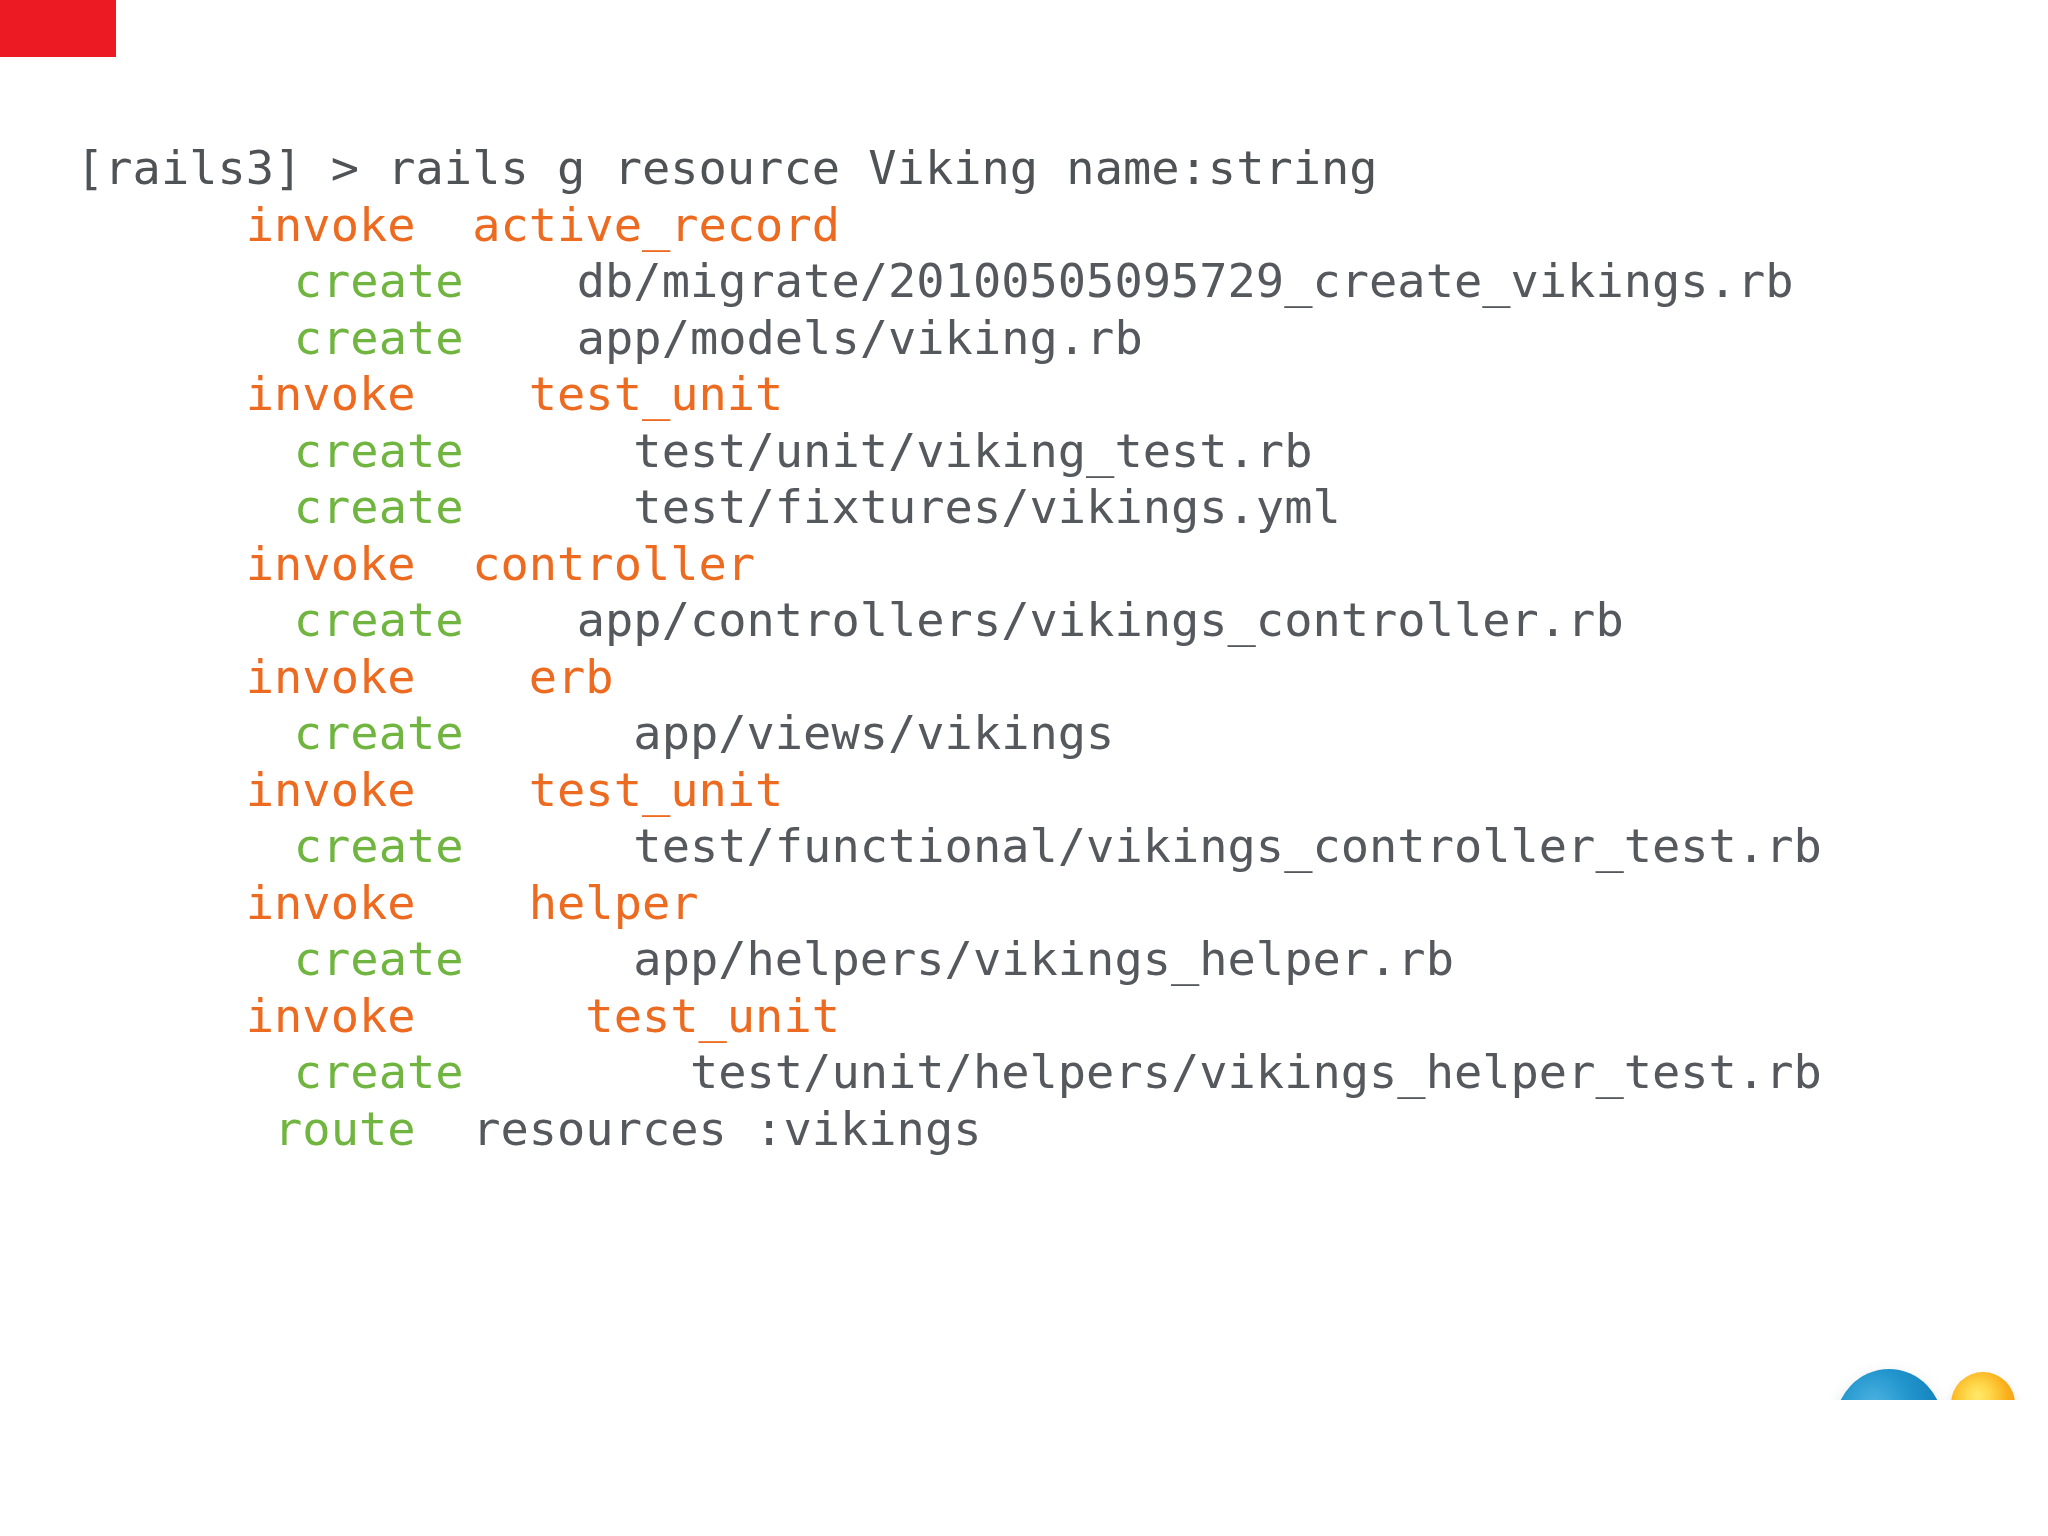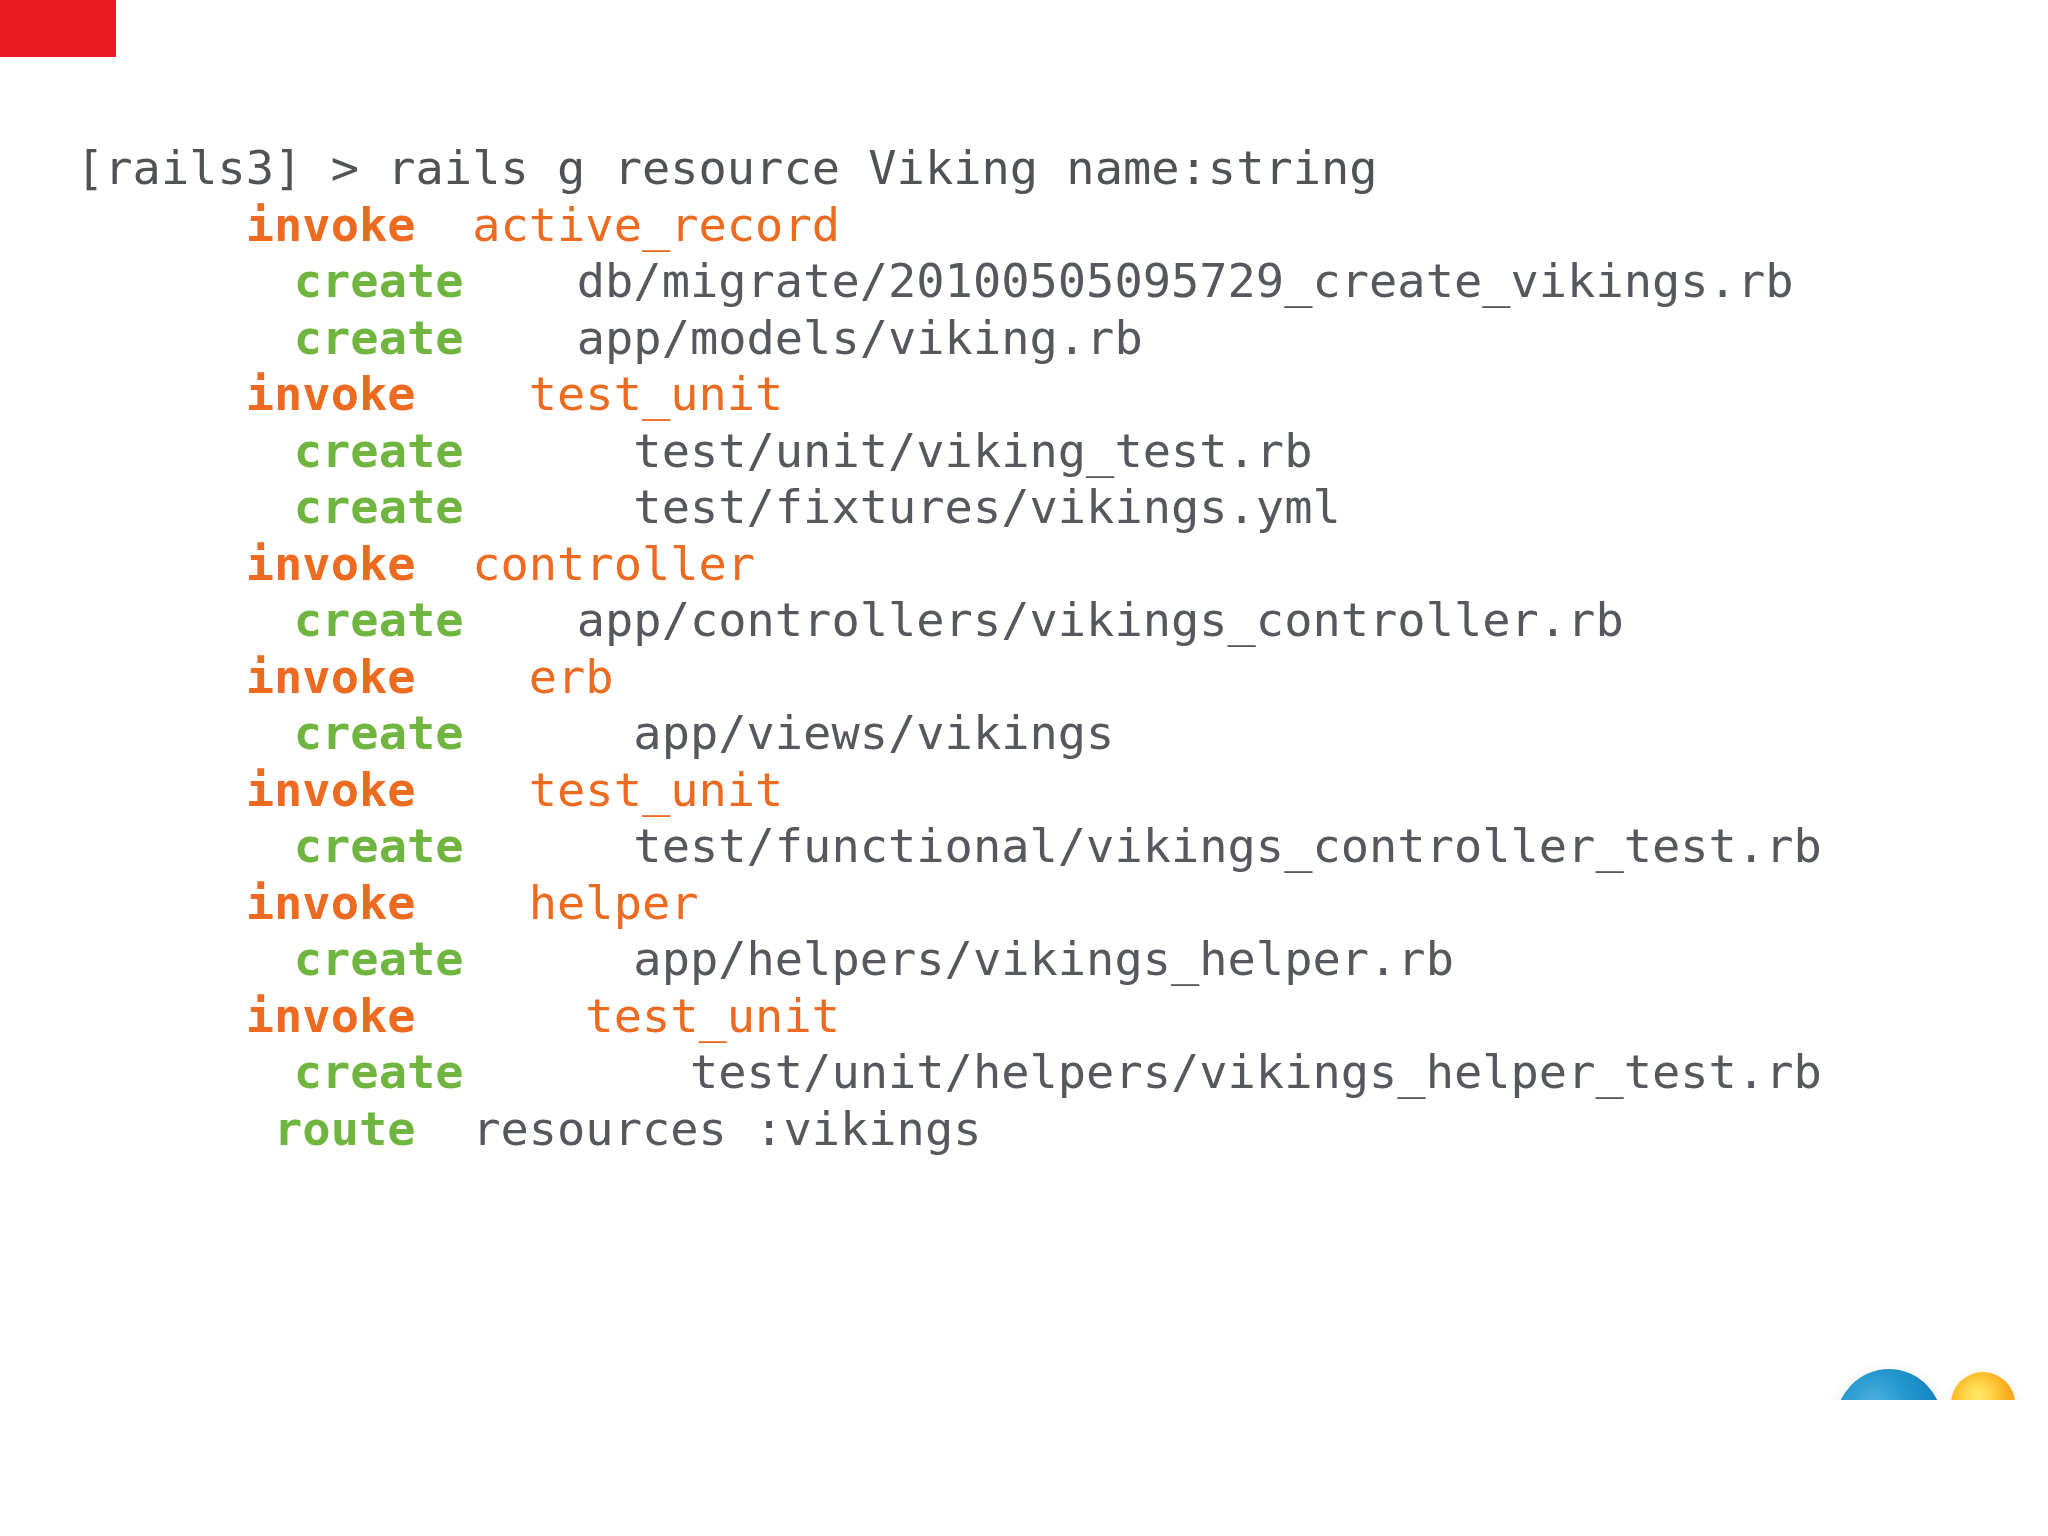--- a/index.html
+++ b/index.html
@@ -21,21 +21,21 @@
     position: absolute;
     left: 76px;
     top: 140px;
     margin: 0;
     font-size: 47px;
     line-height: 56.5px;
     white-space: pre;
     color: var(--c-gray, #55585c);
   }
   .line { white-space: pre; }
-  .kw { font-weight: bold; }
+  .kw { font-weight: normal; }
   .kw-invoke { color: var(--c-orange, #ed6b21); }
   .kw-create { color: var(--c-green, #70b53f); margin-left: 48px; }
   .kw-route  { color: var(--c-green, #70b53f); }
   .val-invoke { color: var(--c-orange, #ed6b21); }
   .val-plain  { color: var(--c-gray, #55585c); margin-top: 12px; }
   .val-prompt { color: var(--c-prompt, #4f5356); }
   .sphere { position: absolute; border-radius: 50%; }
   .sphere-blue {
     left: 1835px; top: 1369px;
     width: 108px; height: 112px;

